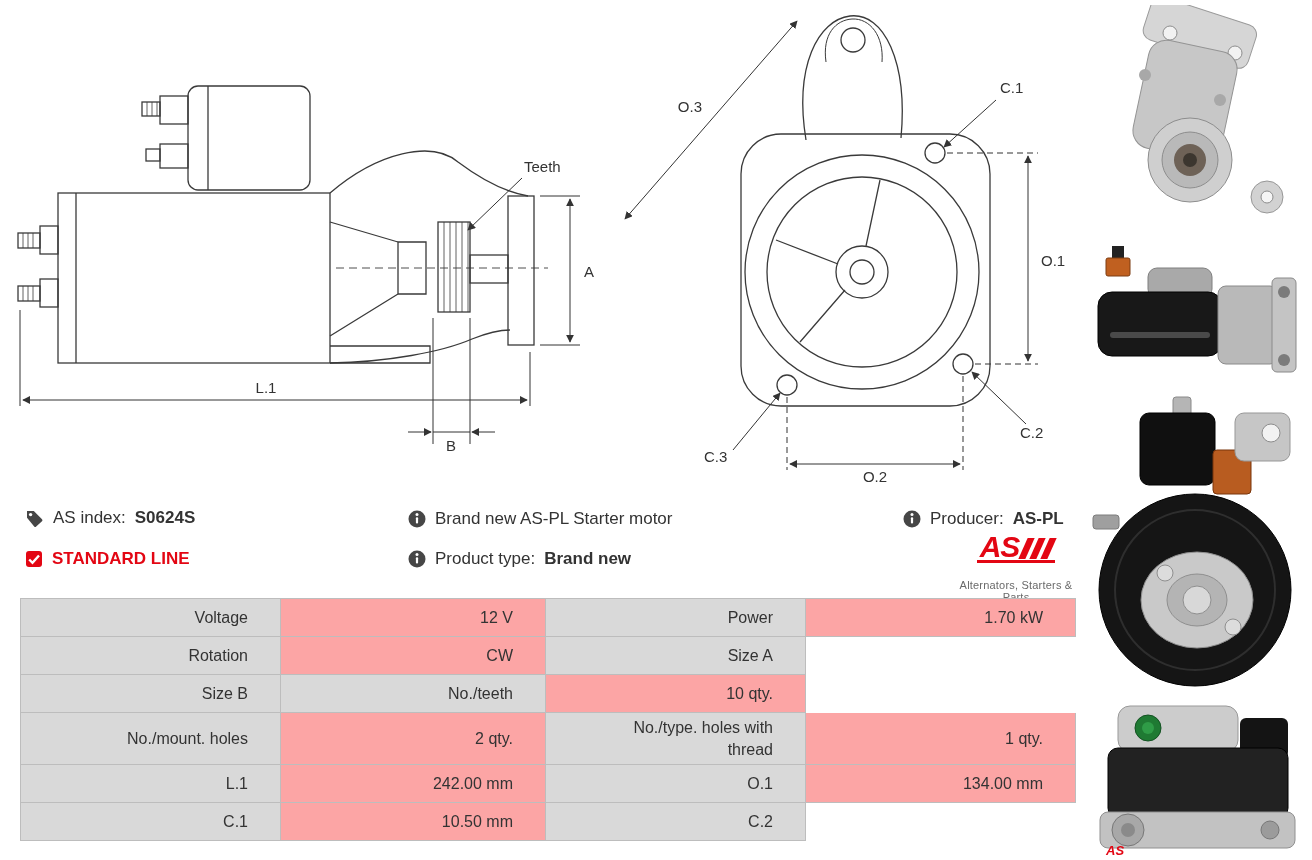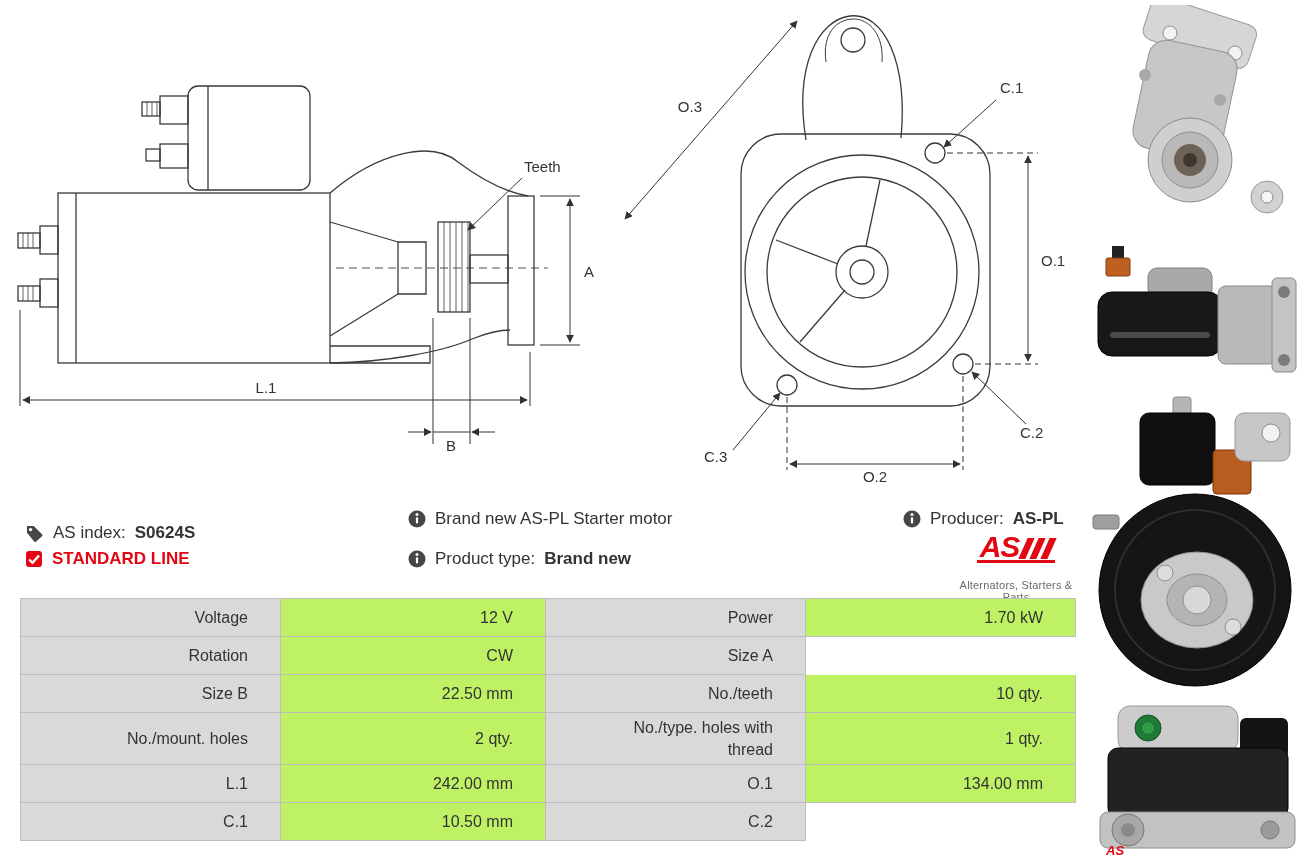--- a/index.html
+++ b/index.html
@@ -27,21 +27,21 @@
   .spec-table{position:absolute;left:20px;top:598px;width:1055px;
               border-top:1px solid var(--table-border,#bdbdbd);
               border-left:1px solid var(--table-border,#bdbdbd);}
   .trow{display:grid;grid-template-columns:260px 265px 260px 270px;}
   .cell{border-right:1px solid var(--table-border,#bdbdbd);
         border-bottom:1px solid var(--table-border,#bdbdbd);
         display:flex;align-items:center;justify-content:flex-end;
         text-align:right;font-size:16px;line-height:1.35;min-height:38px;
         padding:4px 32px;box-sizing:border-box;}
   .cell.label{background:var(--table-label-bg,#d9d9d9);padding-left:46px;}
-  .cell.value{background:#bef264;}
+  .cell.value{background:#fca5a5;}
 
   
   .photo{position:absolute;}
 </style>
 </head>
 <body>
 
 <div class="page">
 
   <svg class="drawing" width="1075" height="500" viewBox="0 0 1075 500">
@@ -184,21 +184,21 @@
     <circle cx="58" cy="28" r="6" fill="#2f9c47"></circle>
     <rect x="150" y="18" width="48" height="40" rx="6" fill="#141414"></rect>
     <rect x="18" y="48" width="180" height="70" rx="10" fill="#222" stroke="#000"></rect>
     <rect x="10" y="112" width="195" height="36" rx="8" fill="#c2c2c2" stroke="#909090"></rect>
     <circle cx="38" cy="130" r="16" fill="#a8a8a8" stroke="#777"></circle>
     <circle cx="38" cy="130" r="7" fill="#8a8a8a"></circle>
     <circle cx="180" cy="130" r="9" fill="#9b9b9b" stroke="#777"></circle>
     <text x="16" y="155" font-size="13" font-style="italic" font-weight="bold" fill="#e30613">AS</text>
   </svg>
 
-  <div class="info-item" style="left:25px;top:523px;">
+  <div class="info-item" style="left:25px;top:508px;">
     <svg width="19" height="19" viewBox="0 0 19 19">
       <path d="M2,2 h6.8 L17,10.2 a1.4,1.4 0 0 1 0,2 L11.2,17.5 a1.4,1.4 0 0 1 -2,0 L2,8.8 Z" fill="#464646"></path>
       <circle cx="5.6" cy="5.6" r="1.7" fill="#fff"></circle>
     </svg>
     <span class="lbl">AS index:</span>
     <span class="val">S0624S</span>
   </div>
 
   <div class="info-item" style="left:408px;top:509px;">
     <svg width="18" height="18" viewBox="0 0 18 18">
@@ -254,21 +254,20 @@
       <div class="cell label">Power</div>
       <div class="cell value">1.70 kW</div>
     </div>
     <div class="trow">
       <div class="cell label">Rotation</div>
       <div class="cell value">CW</div>
       <div class="cell label">Size A</div>
     </div>
     <div class="trow">
       <div class="cell label">Size B</div>
-      <div class="cell value">22.50 mm</div>
       <div class="cell label">No./teeth</div>
       <div class="cell value">10 qty.</div>
     </div>
     <div class="trow">
       <div class="cell label">No./mount. holes</div>
       <div class="cell value">2 qty.</div>
       <div class="cell label">No./type. holes with thread</div>
       <div class="cell value">1 qty.</div>
     </div>
     <div class="trow">

